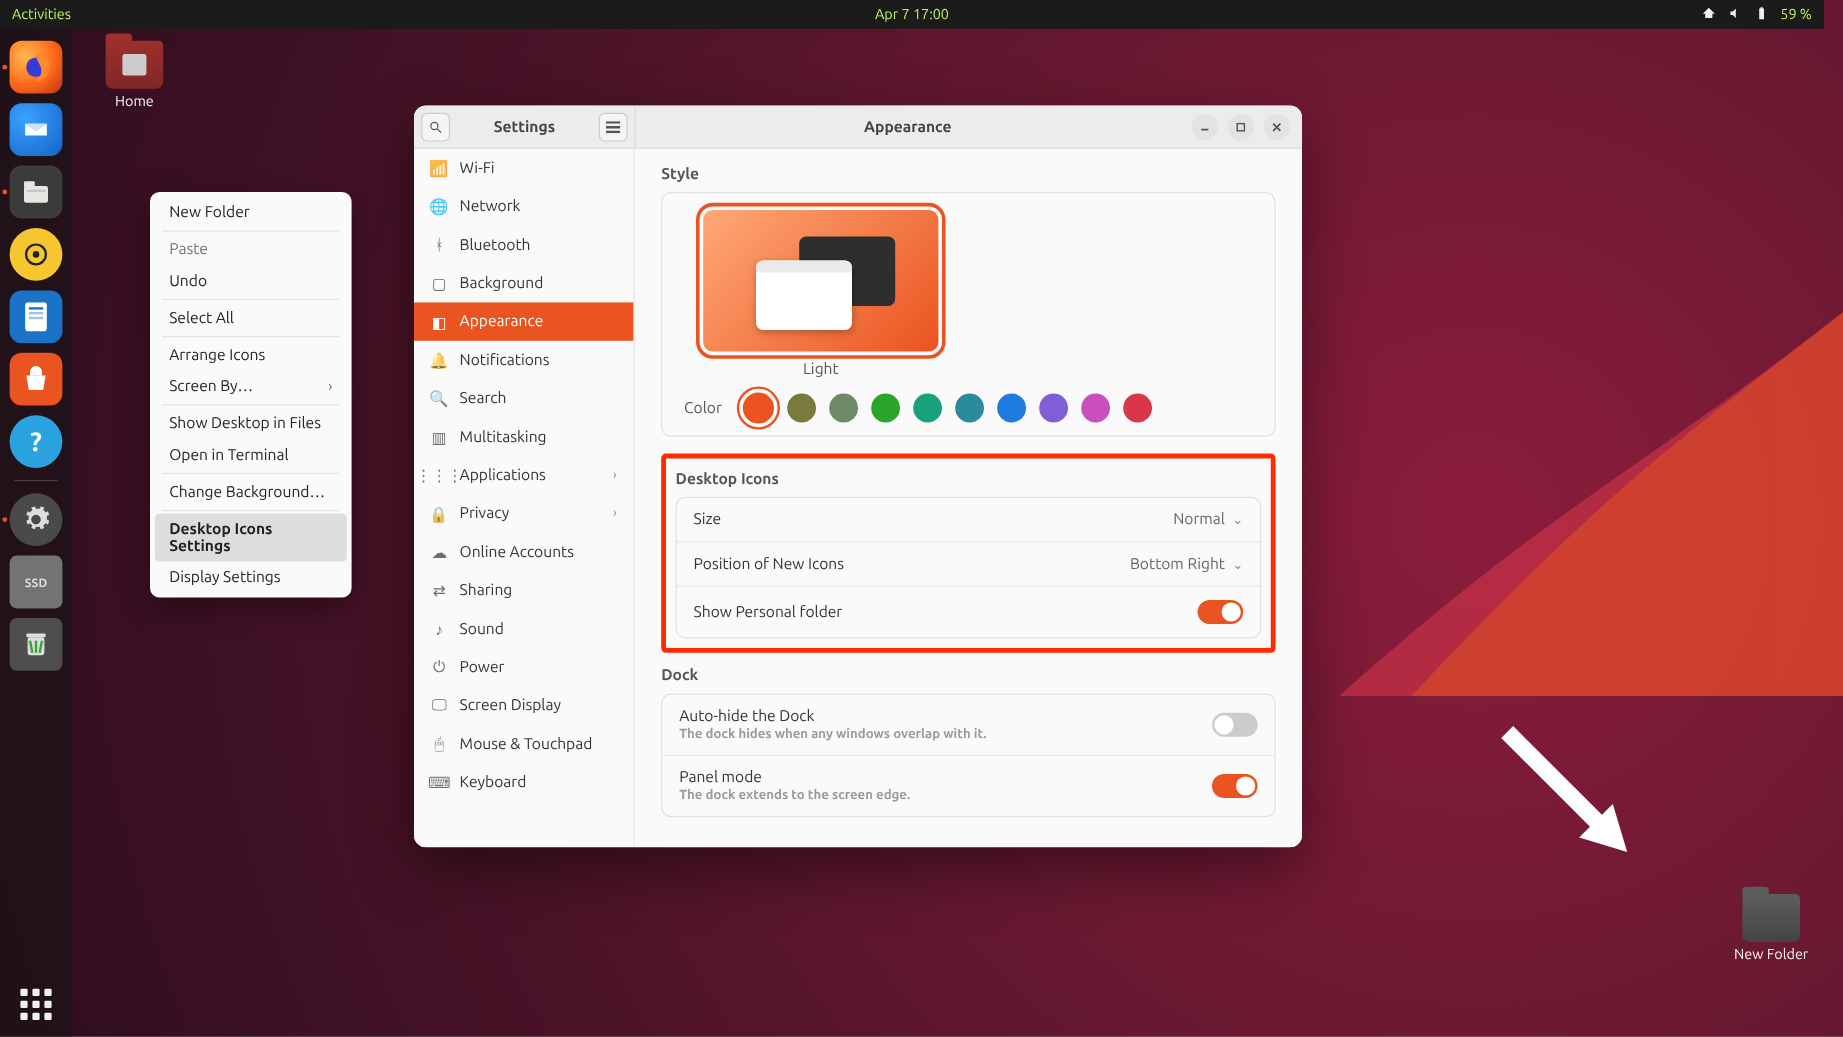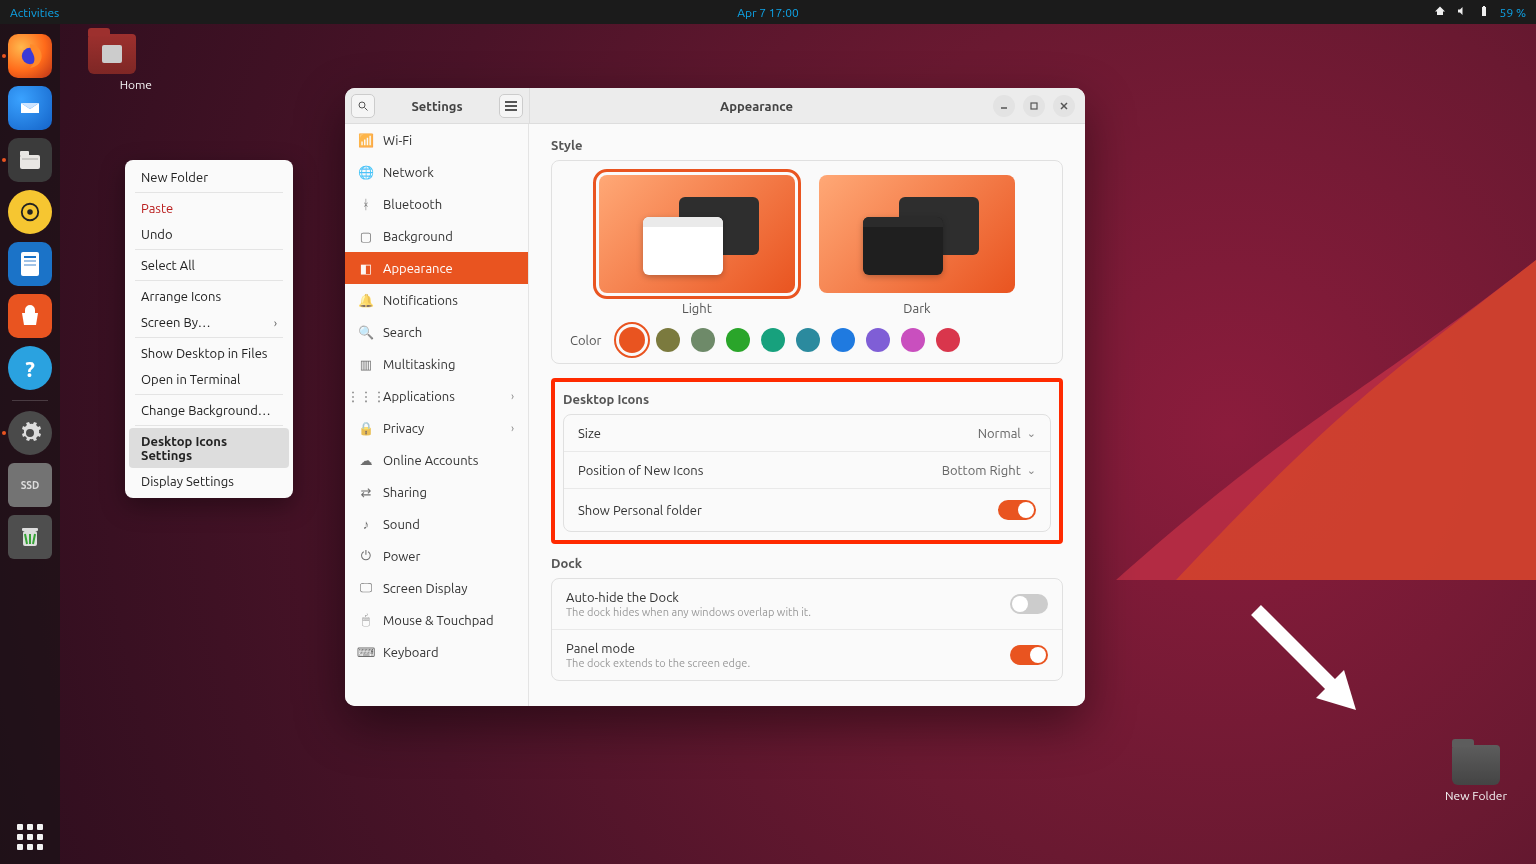--- a/index.html
+++ b/index.html
@@ -3,21 +3,21 @@
 <meta charset="utf-8">
 <style>
 * { box-sizing: border-box; margin: 0; padding: 0; font-family: "Ubuntu", "Cantarell", sans-serif; }
 body {
   width: 1536px; height: 864px;
   background: radial-gradient(circle at 80% 50%, #8b1c3c 0%, #6a1931 35%, #4a1328 65%, #2e0e1e 100%);
   position: relative; overflow: hidden; color: #3a3a3a;
 }
 
 
-.topbar { position: absolute; top:0; left:0; right:0; height: 24px; background: #1b1b1b; color: #0ea5e9; display:flex; align-items:center; font-size: 12px; z-index: 50; }
+.topbar { position: absolute; top:0; left:0; right:16px; height: 24px; background: #1b1b1b; color: #bef264; display:flex; align-items:center; font-size: 12px; z-index: 50; }
 .topbar .activities { padding: 0 10px; }
 .topbar .clock { position:absolute; left:50%; transform:translateX(-50%); }
 .topbar .tray { margin-left:auto; display:flex; align-items:center; gap:10px; padding-right:10px; }
 .topbar svg { width:12px; height:12px; fill:#eee; }
 
 
 .dock { position:absolute; left:0; top:24px; bottom:0; width:60px; background:rgba(20,20,20,0.55); display:flex; flex-direction:column; align-items:center; padding-top:6px; z-index:40; }
 .dock .app { width:44px; height:44px; margin:4px 0; border-radius:10px; display:flex; align-items:center; justify-content:center; position:relative; }
 .dock .app.running::before { content:""; position:absolute; left:-6px; top:50%; transform:translateY(-50%); width:4px; height:4px; background:#e95420; border-radius:50%; }
 .dock .sep { width:36px; height:1px; background:rgba(255,255,255,0.18); margin:6px 0; }
@@ -30,21 +30,21 @@
 .desktop-icon .folder-ic { width:48px; height:40px; margin:0 auto 4px; }
 .folder-ic { background:linear-gradient(#9d302e,#7e2725); border-radius:4px 4px 6px 6px; position:relative; }
 .folder-ic::before { content:""; position:absolute; top:-6px; left:0; width:22px; height:8px; background:#9d302e; border-radius:3px 3px 0 0; }
 .folder-home .inner { position:absolute; left:50%; top:50%; transform:translate(-50%,-50%); width:20px; height:18px; background:#ccc; border-radius:2px; }
 .folder-grey { background:linear-gradient(#5d5d5d,#444); }
 .folder-grey::before { background:#5d5d5d; }
 
 
 .ctxmenu { position:absolute; left:125px; top:160px; width:168px; background:#fafafa; border-radius:8px; box-shadow:0 8px 24px rgba(0,0,0,.35); padding:4px 0; font-size:13px; z-index:60; }
 .ctxmenu .item { padding:6px 16px; color:#222; display:flex; justify-content:space-between; align-items:center; }
-.ctxmenu .item.disabled { color:#b91c1c; }
+.ctxmenu .item.disabled { color:#737373; }
 .ctxmenu .item.hover { background:#ddd; border-radius:4px; margin:0 4px; padding:6px 12px;font-weight:bold; }
 .ctxmenu hr { border:none; border-top:1px solid #e4e4e4; margin:2px 10px; }
 .ctxmenu .item .chev { font-size: 12px; color:#666; }
 
 
 .window { position:absolute; left:345px; top:88px; width:740px; height:618px; background:#fafafa; border-radius:10px; box-shadow:0 18px 50px rgba(0,0,0,.45); display:flex; flex-direction:column; overflow:hidden; z-index:55; }
 .titlebar { height:36px; display:flex; align-items:center; background:#ececec; border-bottom:1px solid #ddd; }
 .titlebar .left { width:184px; display:flex; align-items:center; padding:0 6px; gap:6px; }
 .titlebar .tbtn { width:24px; height:24px; border:1px solid #ccc; border-radius:5px; display:flex; align-items:center; justify-content:center; background:#f5f5f5; }
 .titlebar .title-sep { width:1px; height:36px; background:#ddd; }
@@ -58,21 +58,21 @@
 .sidebar .sitem { display:flex; align-items:center; gap:10px; padding:9px 14px; color:#333; }
 .sidebar .sitem.sel { background:#e95420; color:#fff; }
 .sidebar .sitem .sic { width:14px; height:14px; display:inline-flex; align-items:center; justify-content:center; opacity:.7; }
 .sidebar .sitem.sel .sic { opacity: .95; }
 .sidebar .sitem .chev { margin-left:auto; font-size:11px; color:#888; }
 
 .content { flex:1; overflow:auto; padding:14px 22px 0; background:#fafafa; }
 .section-h { font-size:13px; color:#555; font-weight:600; margin-bottom:8px; }
 
 .style-box { border:1px solid #e0e0e0; border-radius:8px; padding:14px 18px 10px; margin-bottom:14px; }
-.thumbs { display:flex; gap:24px; justify-content:center; }
+.thumbs { display:flex; gap:12px; justify-content:flex-start;margin-left:16px; }
 .thumbblock { display:flex; flex-direction:column; align-items:center; }
 .thumb { width:196px; height:118px; border-radius:8px; background:linear-gradient(135deg,#ffa876,#e95420); position:relative; display:flex; align-items:center; justify-content:center; }
 .thumb.sel { outline:3px solid #e95420; outline-offset:3px; }
 .thumb .wback,.thumb .wfront { position:absolute; border-radius:6px; }
 .thumb .wback { width:80px; height:58px; background:#2e2e2e; top:22px; right:36px; }
 .thumb .wfront { width:80px; height:58px; background:#fff; bottom:18px; left:44px; box-shadow:0 2px 6px rgba(0,0,0,.25); }
 .thumb .wfront .tb { height:10px; background:#eaeaea; border-radius:6px 6px 0 0; }
 .thumb.dark .wfront { background:#1f1f1f; }
 .thumb.dark .wfront .tb { background:#2b2b2b; }
 .thumbblock .tlabel { margin-top:8px; font-size:13px; color:#555; }
@@ -80,21 +80,21 @@
 .color-row { display:flex; align-items:center; gap:11px; margin-top:12px; }
 .color-row .lbl { font-size:13px; color:#555; margin-right:6px; }
 .swatch { width:24px; height:24px; border-radius:50%; }
 .swatch.sel { outline:2px solid #e95420; outline-offset:3px; width:26px; height:26px; }
 
 .hilite-box { border:4px solid #ff2a00; border-radius:4px; padding:10px 8px 8px; margin-bottom:12px; }
 .listbox { border:1px solid #e0e0e0; border-radius:8px; overflow:hidden; margin-top:6px; }
 .row { display:flex; align-items:center; padding:11px 14px; font-size:13px; color:#333; border-top:1px solid #e9e9e9; }
 .row:first-child { border-top:none; }
 .row .rlabel { flex:1; }
-.row .sub { display:block; font-size:11px; color:#9a9a9a; margin-top:2px; }
+.row .sub { display:block; font-size:11px; color:#9a9a9a; margin-top:2px;font-weight:bold; }
 .row .val { color:#666; margin-right:6px; }
 .row .chev { color:#888; font-size:11px; }
 
 .toggle { width:38px; height:20px; border-radius:20px; position:relative; }
 .toggle .knob { width:16px; height:16px; border-radius:50%; background:#fff; position:absolute; top:2px; }
 .toggle.on { background:#e95420; }
 .toggle.on .knob { right:2px; }
 .toggle.off { background:#ccc; }
 .toggle.off .knob { left:2px; }
 
@@ -195,21 +195,21 @@
       <span></span>
       <span></span>
       <span></span>
       <span></span>
       <span></span>
       <span></span>
       <span></span>
   </div>
 </div>
 
-<div class="desktop-icon" style="left:72px; top:34px;text-align:right;">
+<div class="desktop-icon" style="left:72px; top:34px;">
   <div class="folder-ic folder-home">
       <div class="inner"></div>
     </div>
   <div>Home</div>
 </div>
 <div class="desktop-icon" style="right:20px; bottom:62px;">
   <div class="folder-ic folder-grey"></div>
   <div>New Folder</div>
 </div>
 
@@ -355,29 +355,20 @@
       <div class="style-box">
         <div class="thumbs">
           <div class="thumbblock">
             <div class="thumb sel">
               <div class="wback"></div>
                 <div class="wfront">
                   <div class="tb"></div>
                 </div>
             </div>
             <div class="tlabel">Light</div>
-          </div>
-          <div class="thumbblock">
-            <div class="thumb dark">
-              <div class="wback"></div>
-                <div class="wfront">
-                  <div class="tb"></div>
-                </div>
-            </div>
-            <div class="tlabel">Dark</div>
           </div>
         </div>
         <div class="color-row">
           <span class="lbl">Color</span>
           <span class="swatch sel" style="background:#e95420"></span>
           <span class="swatch" style="background:#7b7a3e"></span>
           <span class="swatch" style="background:#6e8a69"></span>
           <span class="swatch" style="background:#2aa52a"></span>
           <span class="swatch" style="background:#17a17d"></span>
           <span class="swatch" style="background:#2b8a9e"></span>

